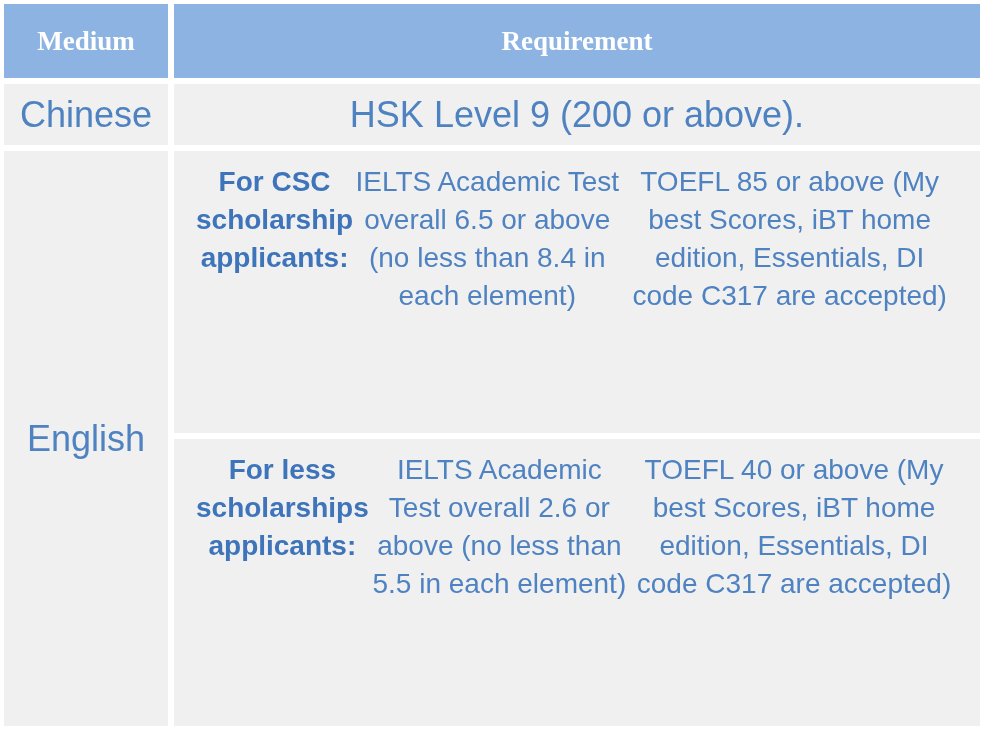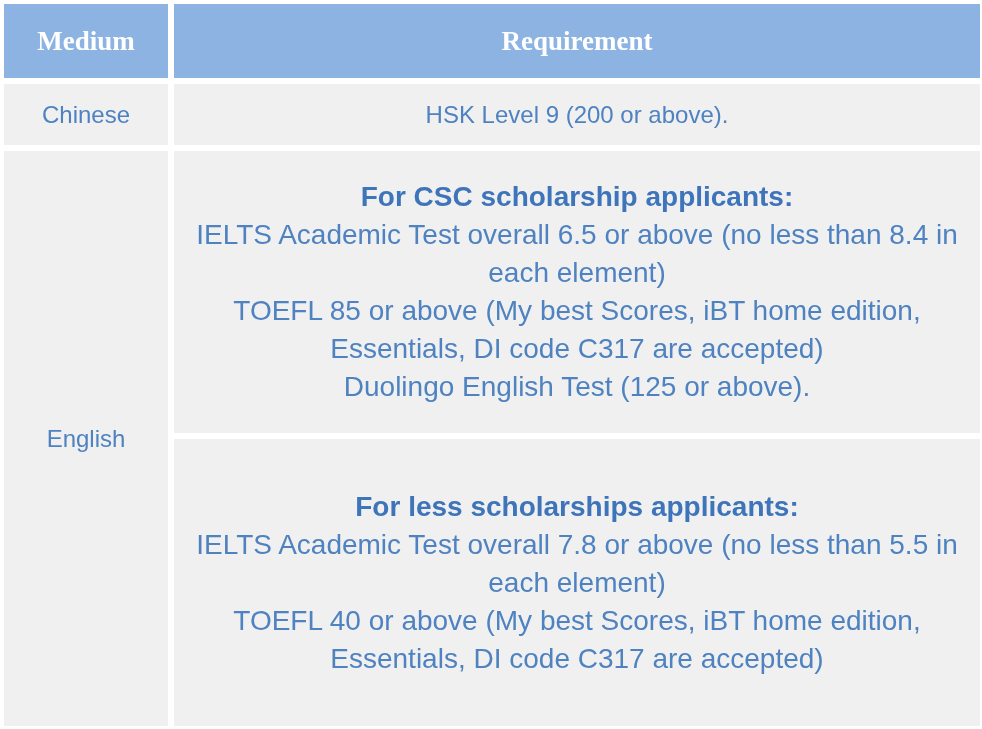--- a/index.html
+++ b/index.html
@@ -32,35 +32,35 @@
   .cell.header{
     background:var(--header-bg);
     color:var(--header-text);
     font-family:"Liberation Serif",serif;
     font-weight:700;
     font-size:27px;
   }
   .cell.body{
     background:var(--cell-bg);
     color:var(--body-text);
-    font-size:24px;
+    font-size:36px;
     line-height:38px;
   }
   .english-req{
     display:grid;
     grid-template-rows:282px 1fr;
     gap:6px;
   }
   .section{
     background:var(--cell-bg);
     color:var(--body-text);
     font-size:28px;
     line-height:38px;
     text-align:center;
-    display:flex;flex-direction:column;justify-content:center;
+    display:flex;flex-direction:row;justify-content:center;
     padding:12px 22px;
     box-sizing:border-box;
   }
   .section p{margin:0;}
   .section .section-title{
     font-weight:700;
     color:var(--heading-text);
   }
 </style>
 </head>
@@ -77,24 +77,23 @@
   <div class="cell body">HSK Level 9 (200 or above).</div>
 
   <div class="cell body">English</div>
 
   <div class="english-req">
 
     <div class="section">
       <p class="section-title">For CSC scholarship applicants:</p>
       <p>IELTS Academic Test overall 6.5 or above (no less than 8.4 in each element)</p>
       <p>TOEFL 85 or above (My best Scores, iBT home edition, Essentials, DI code C317 are accepted)</p>
-      <p>Duolingo English Test (125 or above).</p>
     </div>
 
     <div class="section">
       <p class="section-title">For less scholarships applicants:</p>
-      <p>IELTS Academic Test overall 7.8 or above (no less than 5.5 in each element)</p>
+      <p>IELTS Academic Test overall 2.6 or above (no less than 5.5 in each element)</p>
       <p>TOEFL 40 or above (My best Scores, iBT home edition, Essentials, DI code C317 are accepted)</p>
     </div>
 
   </div>
 
 </div>
 
 </body></html>

